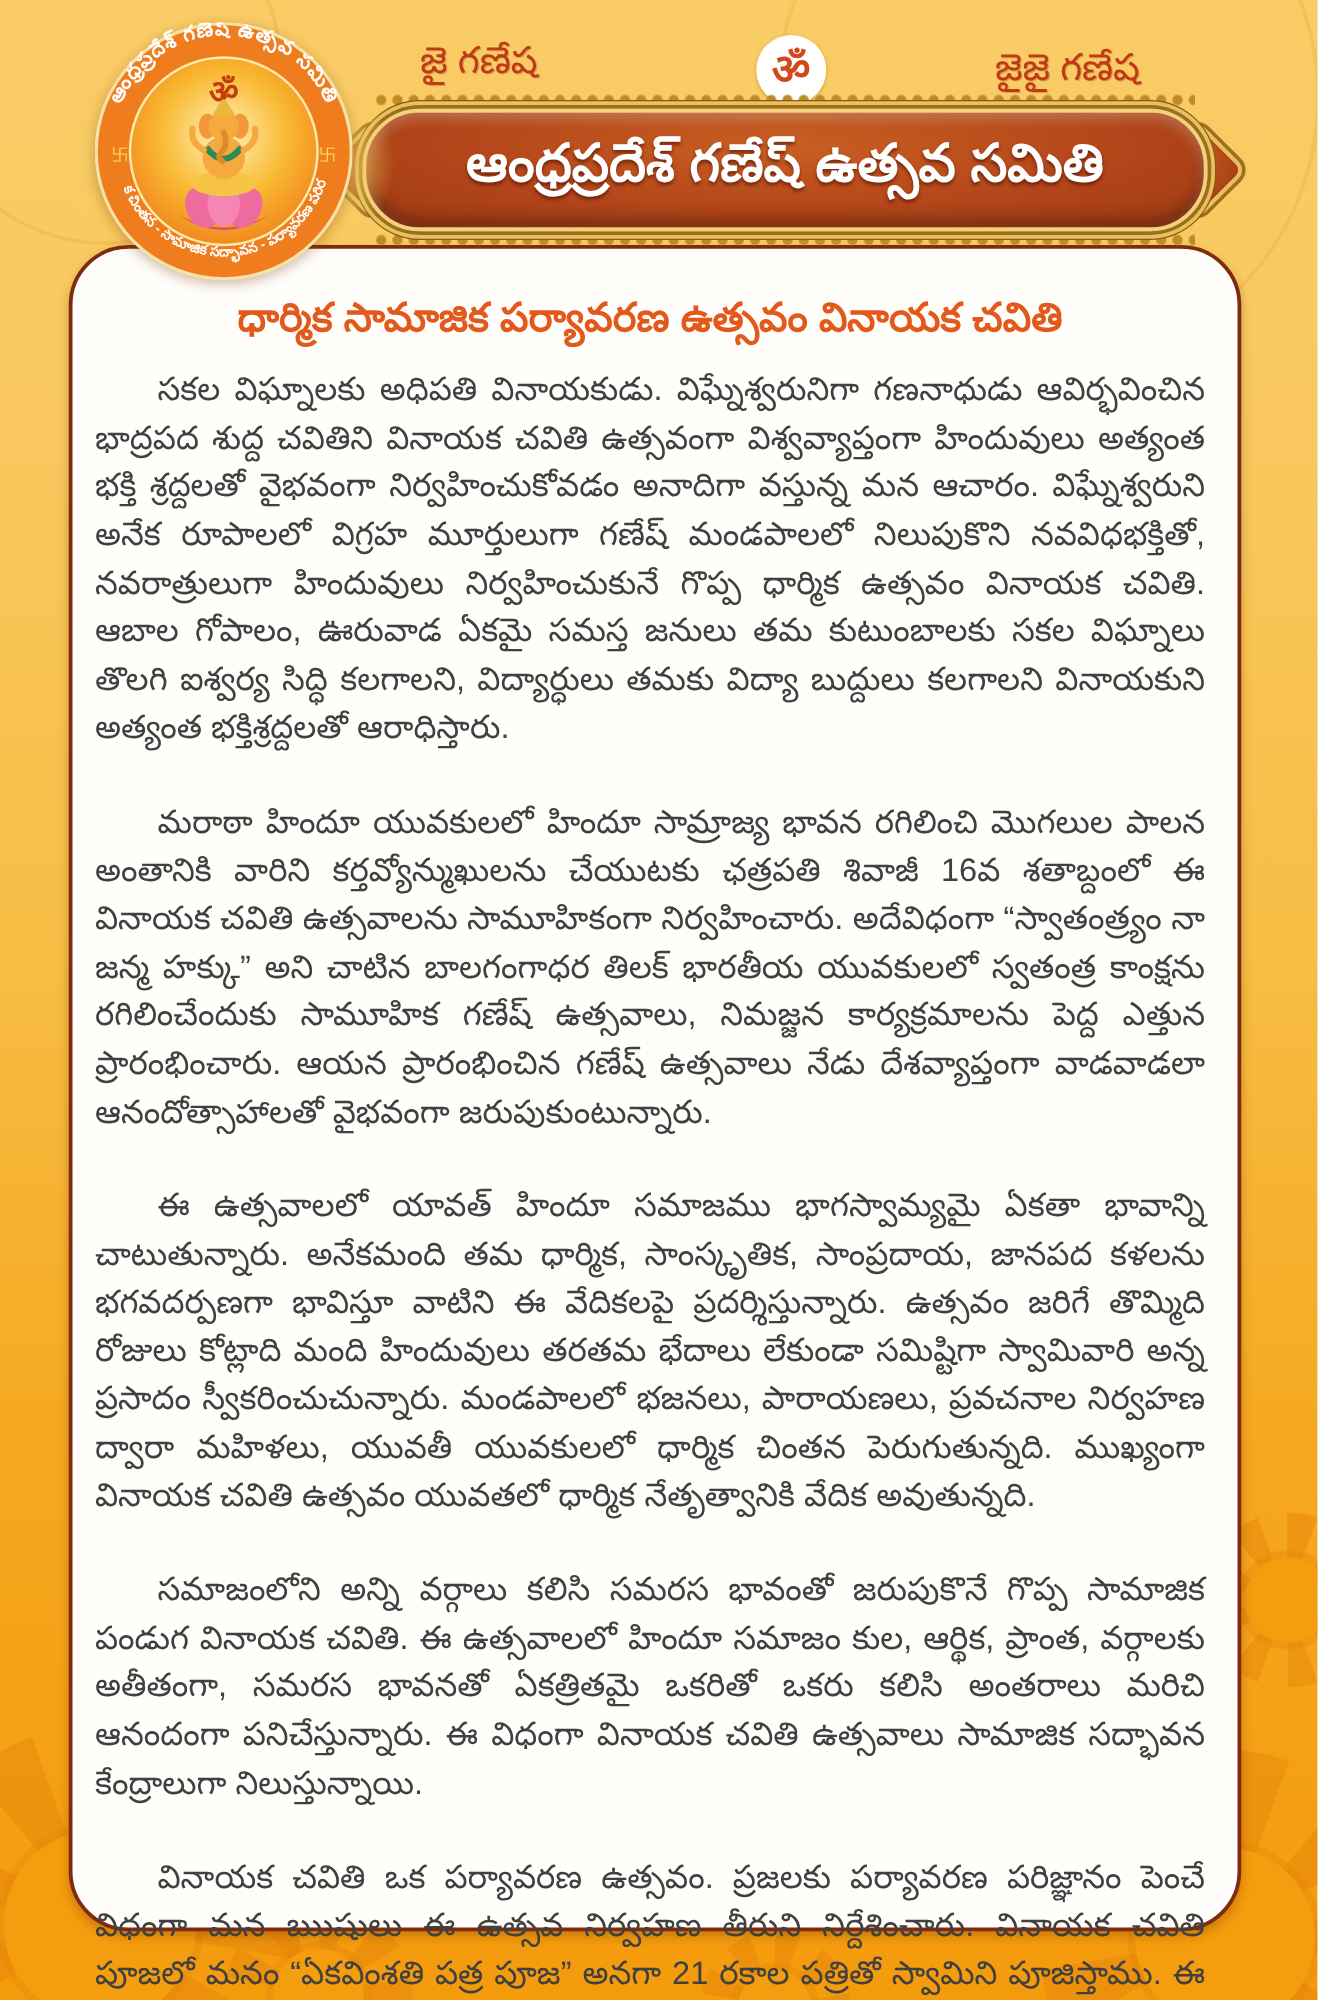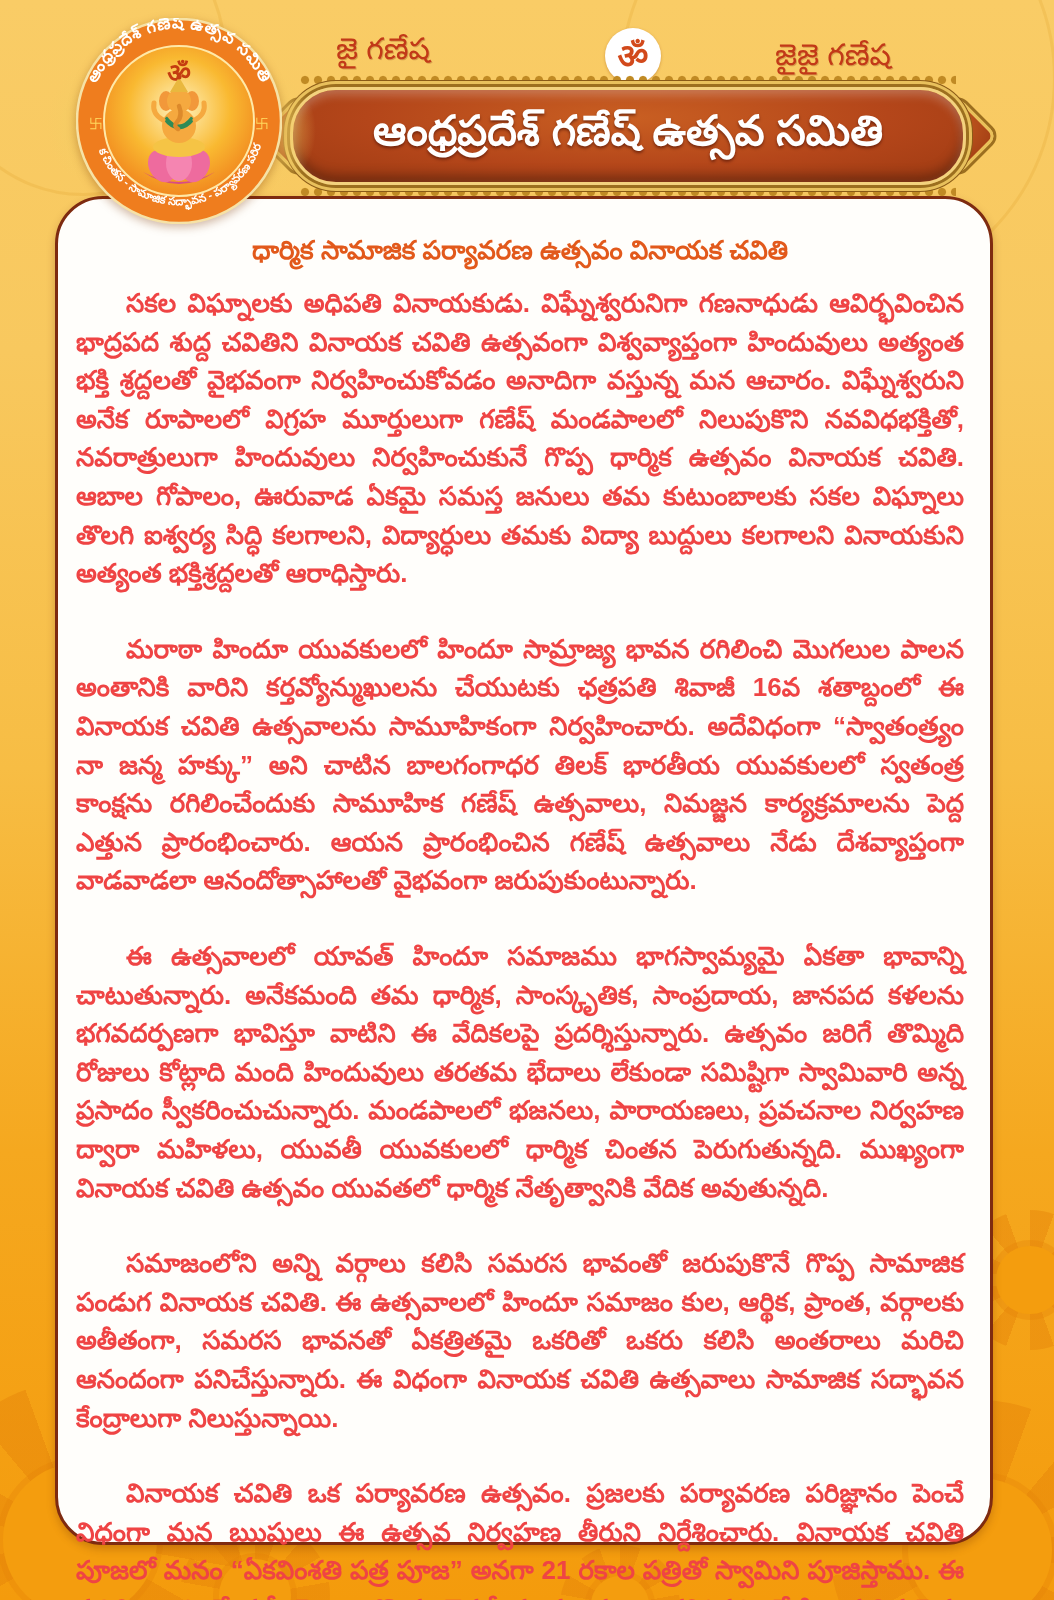--- a/index.html
+++ b/index.html
@@ -19,21 +19,21 @@
   .flower.f1{left:-80px;top:1380px;width:320px;height:320px;}
   .flower.f2{left:180px;top:1520px;width:150px;height:150px;}
   .flower.f3{left:830px;top:1400px;width:300px;height:300px;}
   .flower.f4{left:960px;top:1210px;width:140px;height:140px;}
   .flower.f5{left:560px;top:1545px;width:120px;height:120px;}
 
   
   .slogan{position:absolute;font-size:30px;font-weight:normal;color:#C23918;
     text-shadow:1px 1px 0 rgba(120,30,0,0.25);white-space:nowrap;}
   .slogan.left{left:336px;top:32px;}
-  .slogan.right{left:775px;top:38px;}
+  .slogan.right{left:796px;top:38px;}
   .om-badge{position:absolute;left:605px;top:28px;width:56px;height:56px;border-radius:50%;
     background:#FFFFFF;display:flex;align-items:center;justify-content:center;
     box-shadow:0 1px 3px rgba(140,60,0,0.35);}
   .om-badge span{color:#D2491B;font-size:34px;font-weight:bold;line-height:1;}
 
   
   .banner-wrap{position:absolute;left:284px;top:74px;width:688px;height:124px;z-index:4;}
   .fringe{position:absolute;left:16px;right:16px;height:12px;
     background-image:radial-gradient(circle at 5px 6px,#C08A24 3.5px,rgba(0,0,0,0) 4.6px);
     background-size:13px 12px;background-repeat:repeat-x;}
@@ -63,23 +63,23 @@
   .flourish.fl-right{right:-8px;top:34px;}
   .logo-svg{position:absolute;left:40px;top:4px;width:206px;height:206px;
     filter:drop-shadow(0 3px 5px rgba(120,50,0,0.35));}
 
   
   .panel{position:absolute;left:55px;top:196px;width:938px;height:1349px;box-sizing:border-box;
     background:#FFFEFB;border:3px solid #7E2B10;border-radius:48px;
     box-shadow:0 4px 8px rgba(90,30,0,0.25);z-index:3;}
   .panel-inner{position:absolute;left:18px;right:10px;top:0;bottom:0;padding:30px 16px 0 0;}
   .heading{margin:4px 0 16px;text-align:center;color:#E2591B;
-    font-size:26px;font-weight:bold;line-height:1.35;}
-  .para{margin:0 0 37px;color:#ef4444;font-size:26px;line-height:38.6px;
-    text-align:justify;text-indent:50px;font-weight:bold;}
+    font-size:32px;font-weight:bold;line-height:1.35;}
+  .para{margin:0 0 37px;color:#404040;font-size:26px;line-height:38.6px;
+    text-align:justify;text-indent:50px;}
 </style>
 </head>
 <body>
 
 <div class="page">
 
   <div class="swirl s1"></div>
   <div class="swirl s2"></div>
   <div class="flower f1"></div>
   <div class="flower f2"></div>

